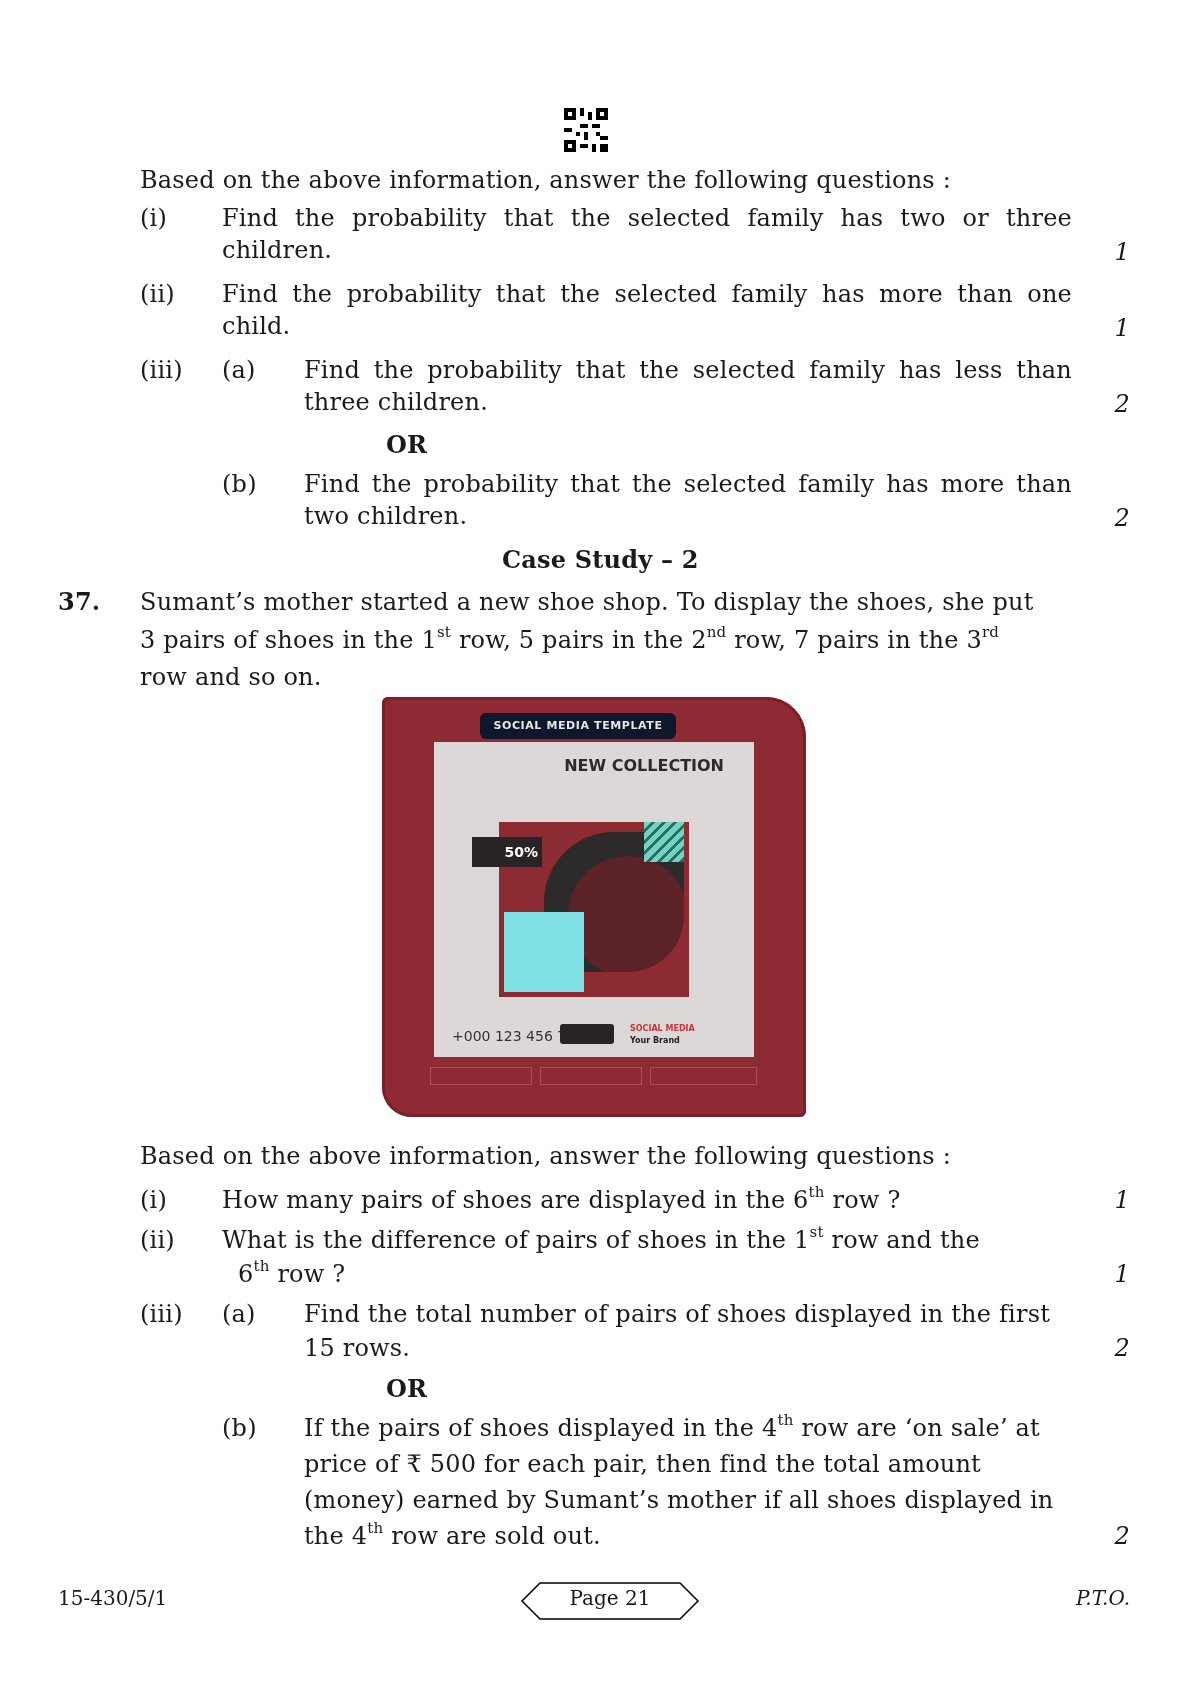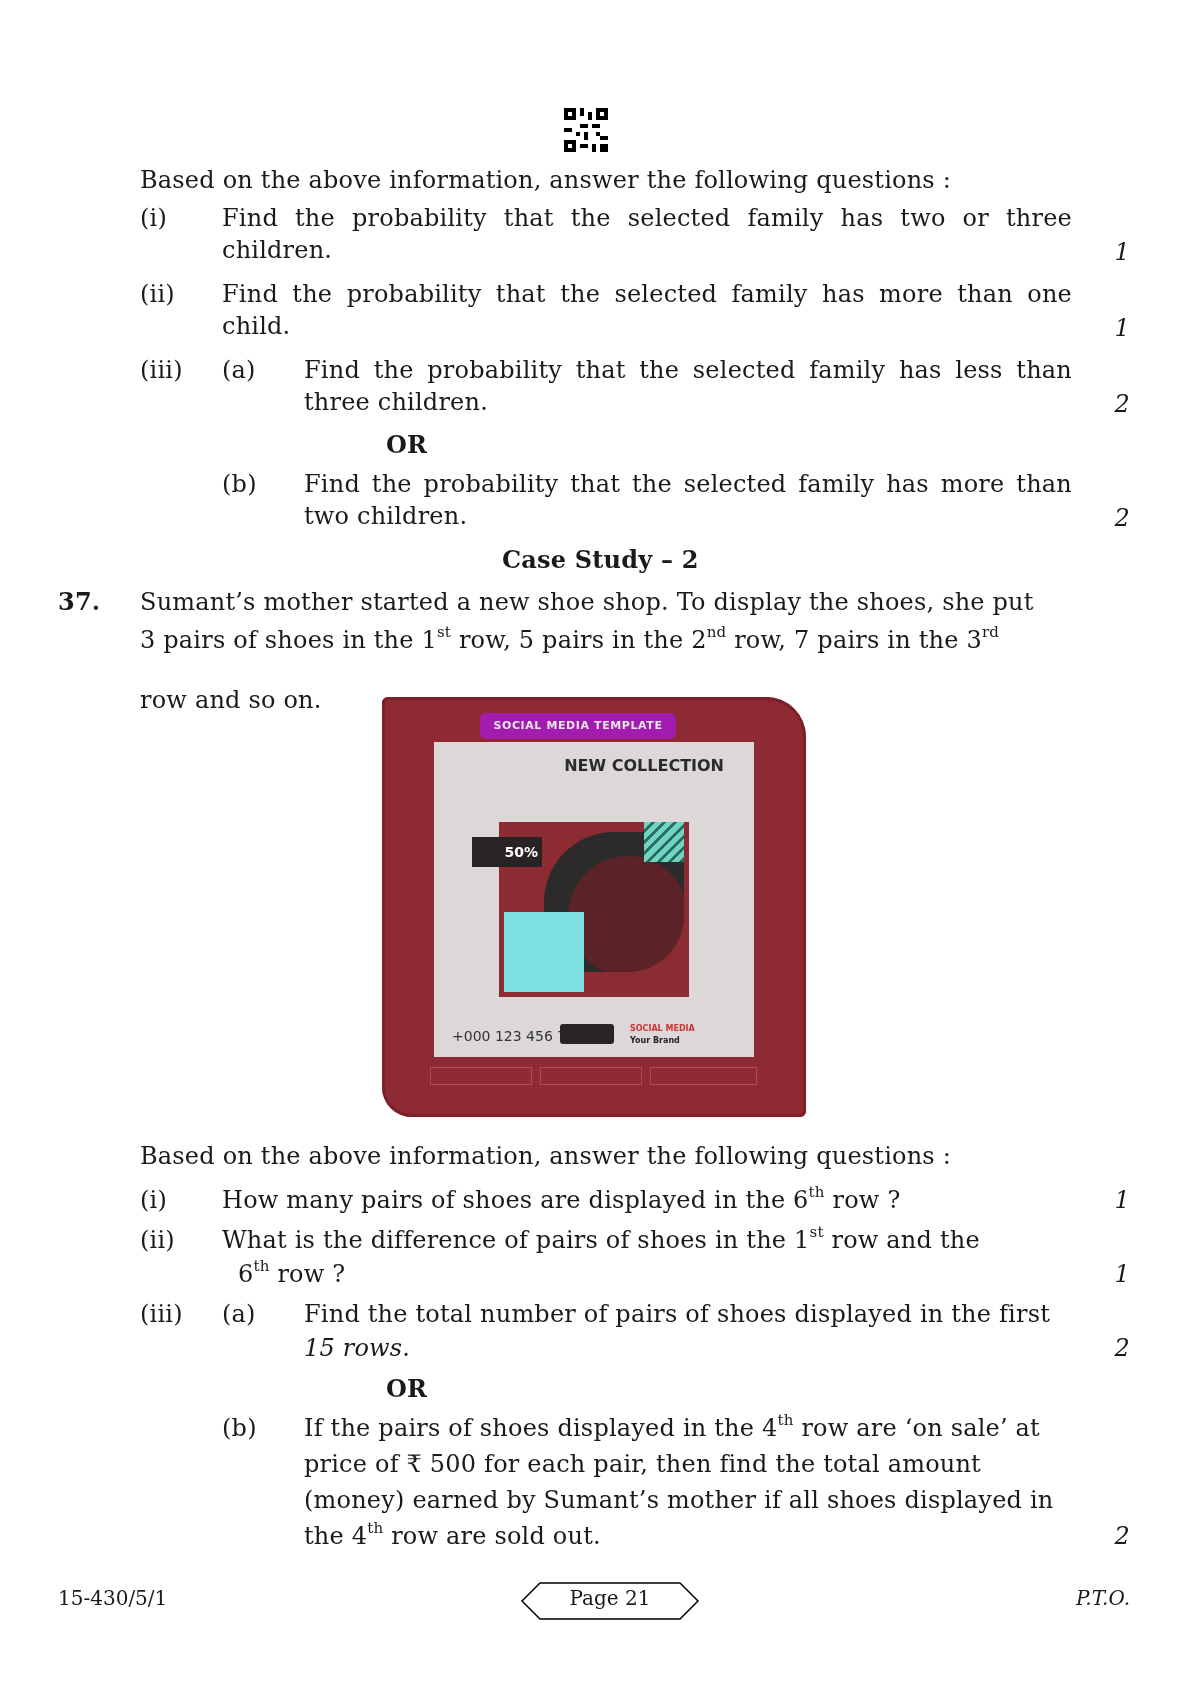--- a/index.html
+++ b/index.html
@@ -10,21 +10,21 @@
   .marks { position:absolute; right:60px; font-style:italic; font-size:24px; }
   .just { text-align:justify; text-align-last:left; }
   sup { font-size:15px; line-height:0; position:relative; top:-2px; }
   .qr { left:564px; top:108px; width:44px; height:44px; }
   .bold { font-weight:bold; }
   .or { font-weight:bold; font-size:24px; }
   .footer { font-size:20px; }
   .poster { left:382px; top:697px; width:424px; height:420px; background:#8e2a33;
             border-radius:6px 40px 6px 30px; box-shadow: inset 0 0 0 3px #7b2029; }
   .poster .pill { position:absolute; left:98px; top:16px; width:196px; height:26px;
-       background:#a21caf; border-radius:6px; color:#e8e6e6; font-family:"DejaVu Sans", sans-serif;
+       background:#0f172a; border-radius:6px; color:#e8e6e6; font-family:"DejaVu Sans", sans-serif;
        font-weight:bold; font-size:11px; text-align:center; line-height:26px; letter-spacing:0.6px;}
   .poster .card { position:absolute; left:52px; top:45px; width:320px; height:315px; background:#dcd8d8; }
   .poster .nc { position:absolute; left:40px; top:14px; width:250px; text-align:right;
        font-family:"DejaVu Sans", sans-serif; font-weight:bold; font-size:16px; color:#2b2b2b;}
   .poster .bs { position:absolute; left:20px; top:30px; width:290px; text-align:center;
        font-family:"DejaVu Sans", sans-serif; font-weight:900; font-size:40px; color:#9b2f39; letter-spacing:-1px;}
   .poster .red { position:absolute; left:65px; top:80px; width:190px; height:175px; background:#8d2b33;}
   .poster .teal { position:absolute; left:210px; top:80px; width:40px; height:40px;
        background: repeating-linear-gradient(135deg,#6fd5c0 0 5px,#2e6b62 5px 8px);}
   .poster .shoe { position:absolute; left:110px; top:90px; width:140px; height:140px; border-radius:50% 20% 40% 30%;
@@ -82,21 +82,21 @@
 <div class="abs or" style="left:386px; top:430px;">OR</div>
 
 <div class="abs txt" style="left:222px; top:468px;">(b)</div>
 <div class="abs txt just" style="left:304px; top:468px; width:768px;">Find the probability that the selected family has more than two children.</div>
 <div class="marks txt" style="top:502px;">2</div>
 
 <div class="abs txt bold" style="left:502px; top:544px;">Case Study – 2</div>
 <div class="abs txt bold" style="left:58px; top:586px;">37.</div>
 <div class="abs txt just" style="left:140px; top:586px; width:934px;">Sumant’s mother started a new shoe shop. To display the shoes, she put</div>
 <div class="abs txt" style="left:140px; top:624px; width:934px;"><span>3 pairs of shoes in the 1</span><sup>st</sup><span> row, 5 pairs in the 2</span><sup>nd</sup><span> row, 7 pairs in the 3</span><sup>rd</sup></div>
-<div class="abs txt" style="left:140px; top:661px;margin-top:23px;">row and so on.</div>
+<div class="abs txt" style="left:140px; top:661px;">row and so on.</div>
 
 <div class="abs poster">
   <div class="pill">SOCIAL MEDIA TEMPLATE</div>
   <div class="card">
     <div class="nc">NEW COLLECTION</div>
     <div class="red"></div>
     <div class="shoe"></div>
     <div class="teal"></div>
     <div class="cyan"></div>
     <div class="off">50%</div>
@@ -117,21 +117,21 @@
 <div class="marks txt" style="top:1184px;">1</div>
 
 <div class="abs txt" style="left:140px; top:1224px;">(ii)</div>
 <div class="abs txt just" style="left:222px; top:1224px; width:852px;"><span>What is the difference of pairs of shoes in the 1</span><sup>st</sup><span> row and the</span></div>
 <div class="abs txt" style="left:222px; top:1258px;margin-left:16px;"><span>6</span><sup>th</sup><span> row ?</span></div>
 <div class="marks txt" style="top:1258px;">1</div>
 
 <div class="abs txt" style="left:140px; top:1298px;">(iii)</div>
 <div class="abs txt" style="left:222px; top:1298px;">(a)</div>
 <div class="abs txt" style="left:304px; top:1298px;">Find the total number of pairs of shoes displayed in the first</div>
-<div class="abs txt" style="left:304px; top:1332px;font-style:italic;">15 rows.</div>
+<div class="abs txt" style="left:304px; top:1332px;">15 rows.</div>
 <div class="marks txt" style="top:1332px;">2</div>
 
 <div class="abs or" style="left:386px; top:1374px;">OR</div>
 
 <div class="abs txt" style="left:222px; top:1412px;">(b)</div>
 <div class="abs txt just" style="left:304px; top:1412px; width:770px;"><span>If the pairs of shoes displayed in the 4</span><sup>th</sup><span> row are ‘on sale’ at</span></div>
 <div class="abs txt just" style="left:304px; top:1448px; width:770px;">price of ₹ 500 for each pair, then find the total amount</div>
 <div class="abs txt just" style="left:304px; top:1484px; width:770px;">(money) earned by Sumant’s mother if all shoes displayed in</div>
 <div class="abs txt" style="left:304px; top:1520px;"><span>the 4</span><sup>th</sup><span> row are sold out.</span></div>
 <div class="marks txt" style="top:1520px;">2</div>

